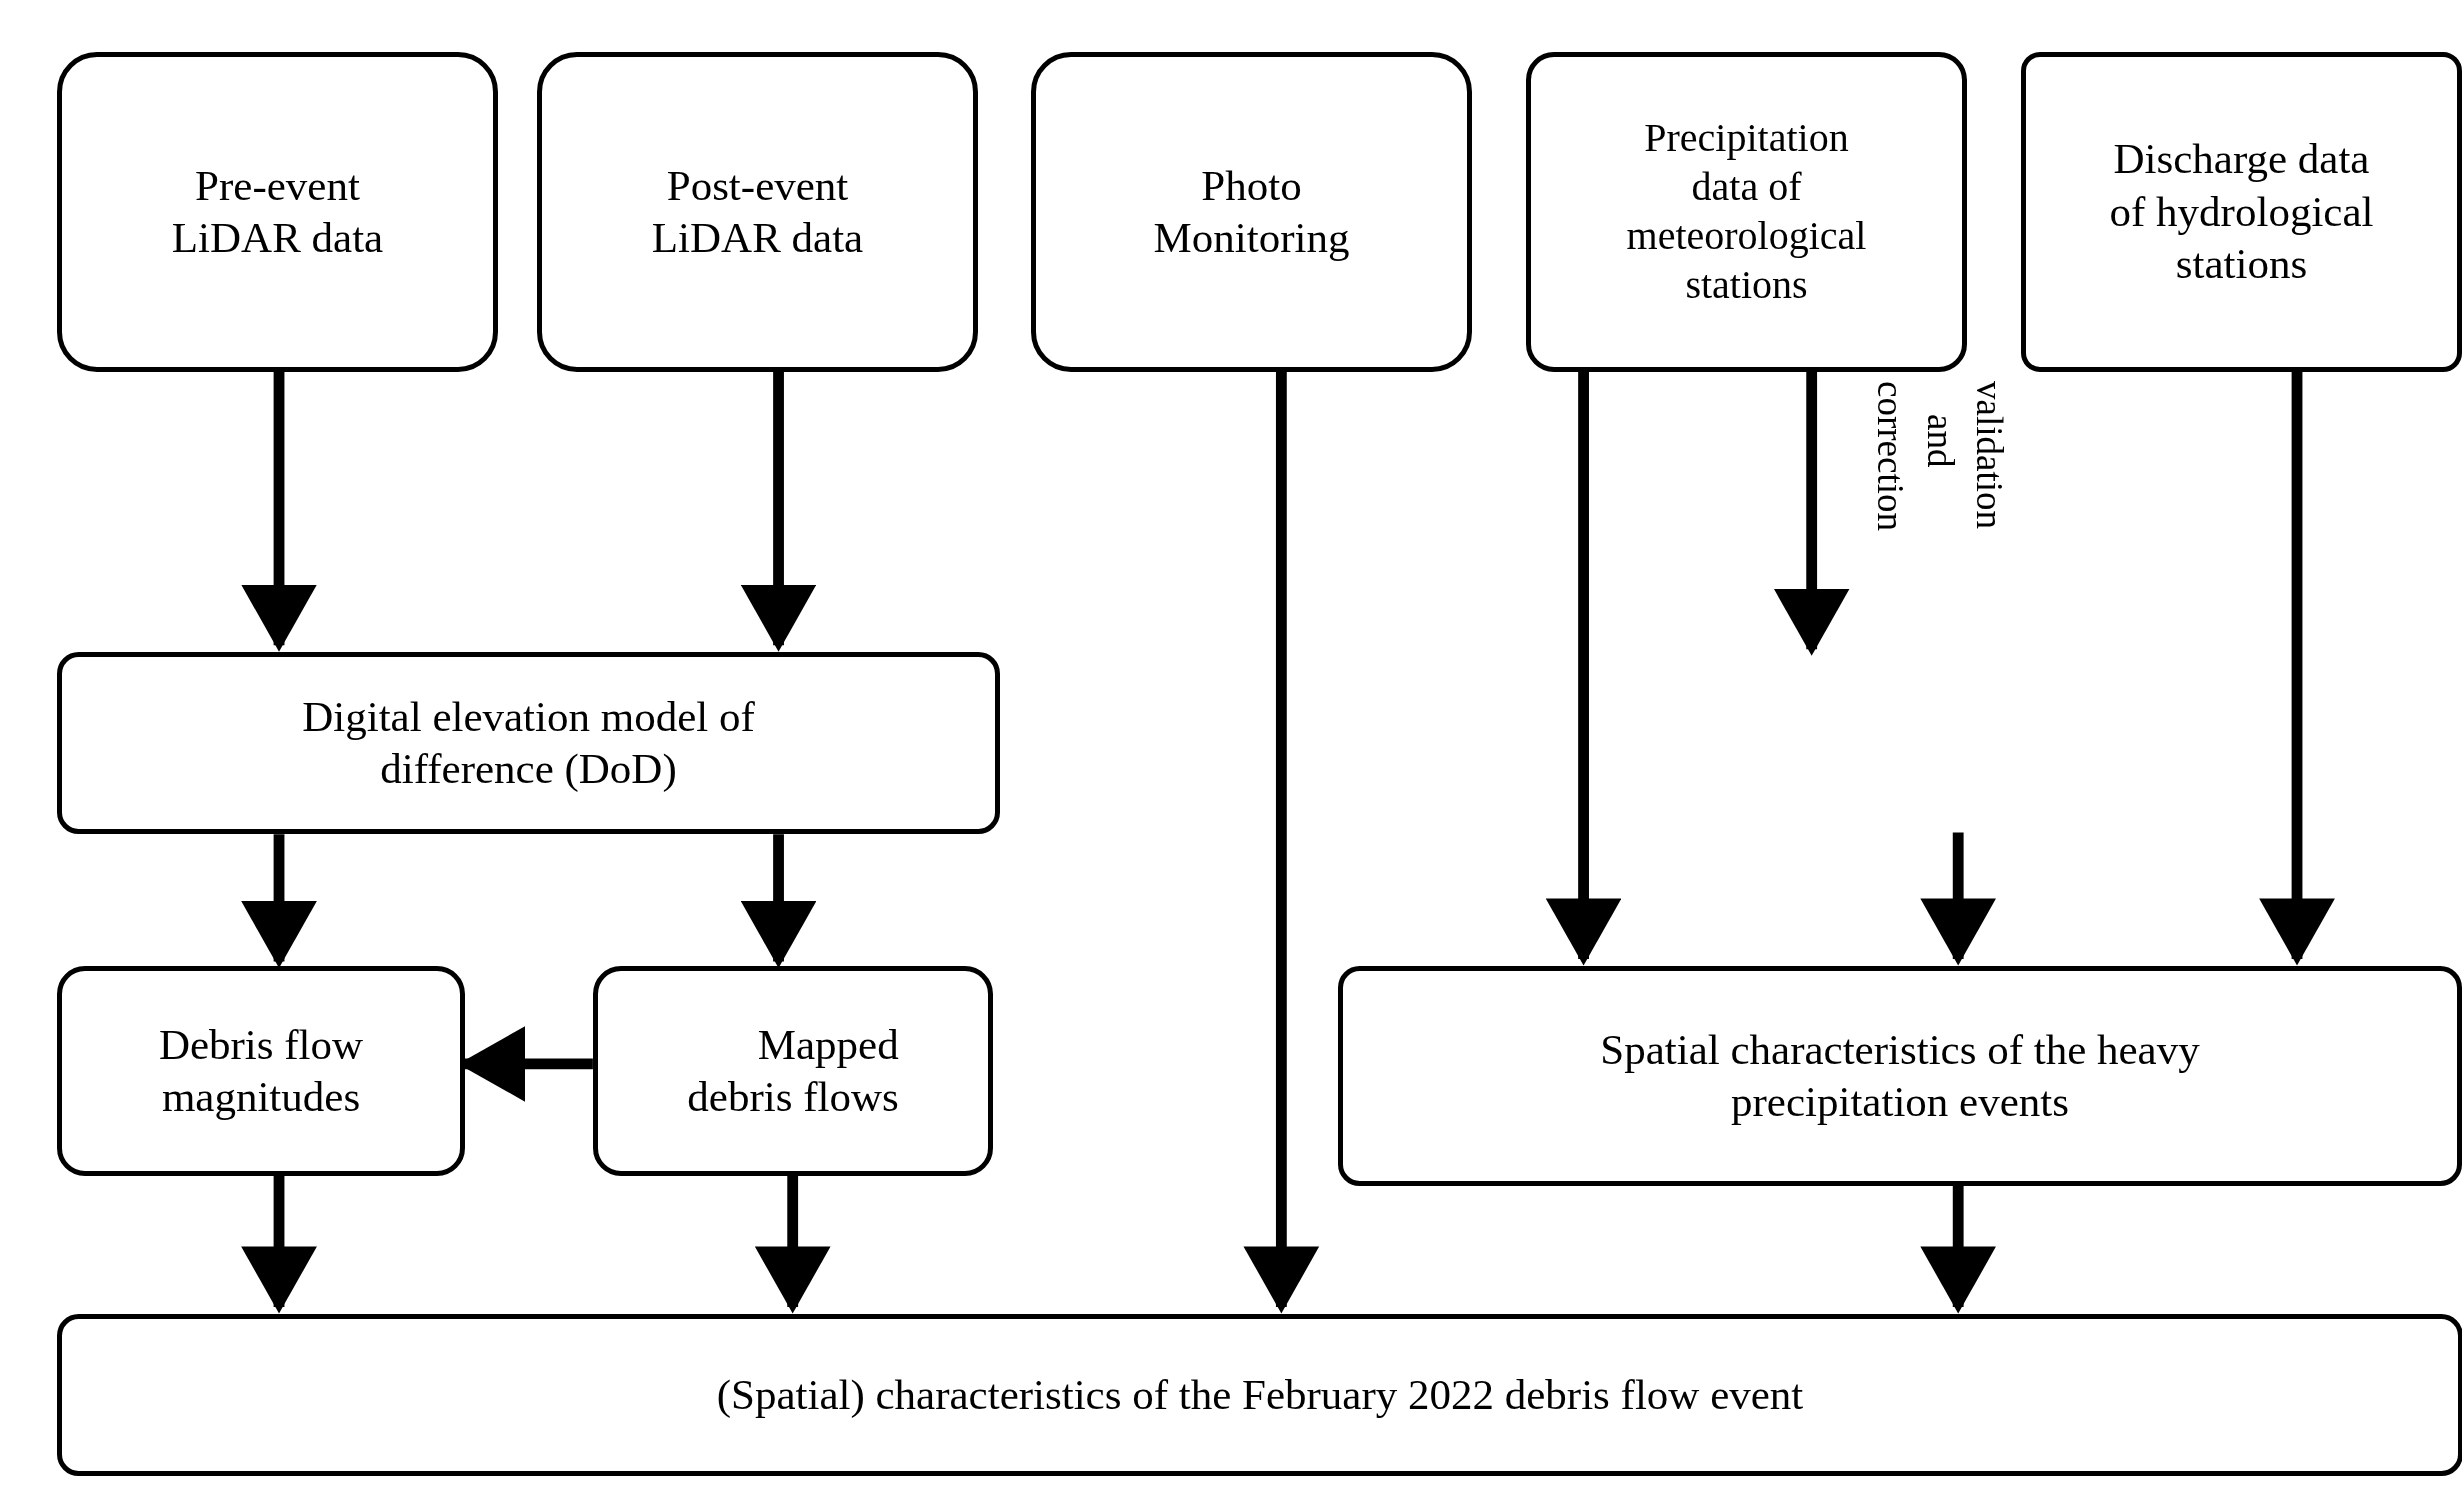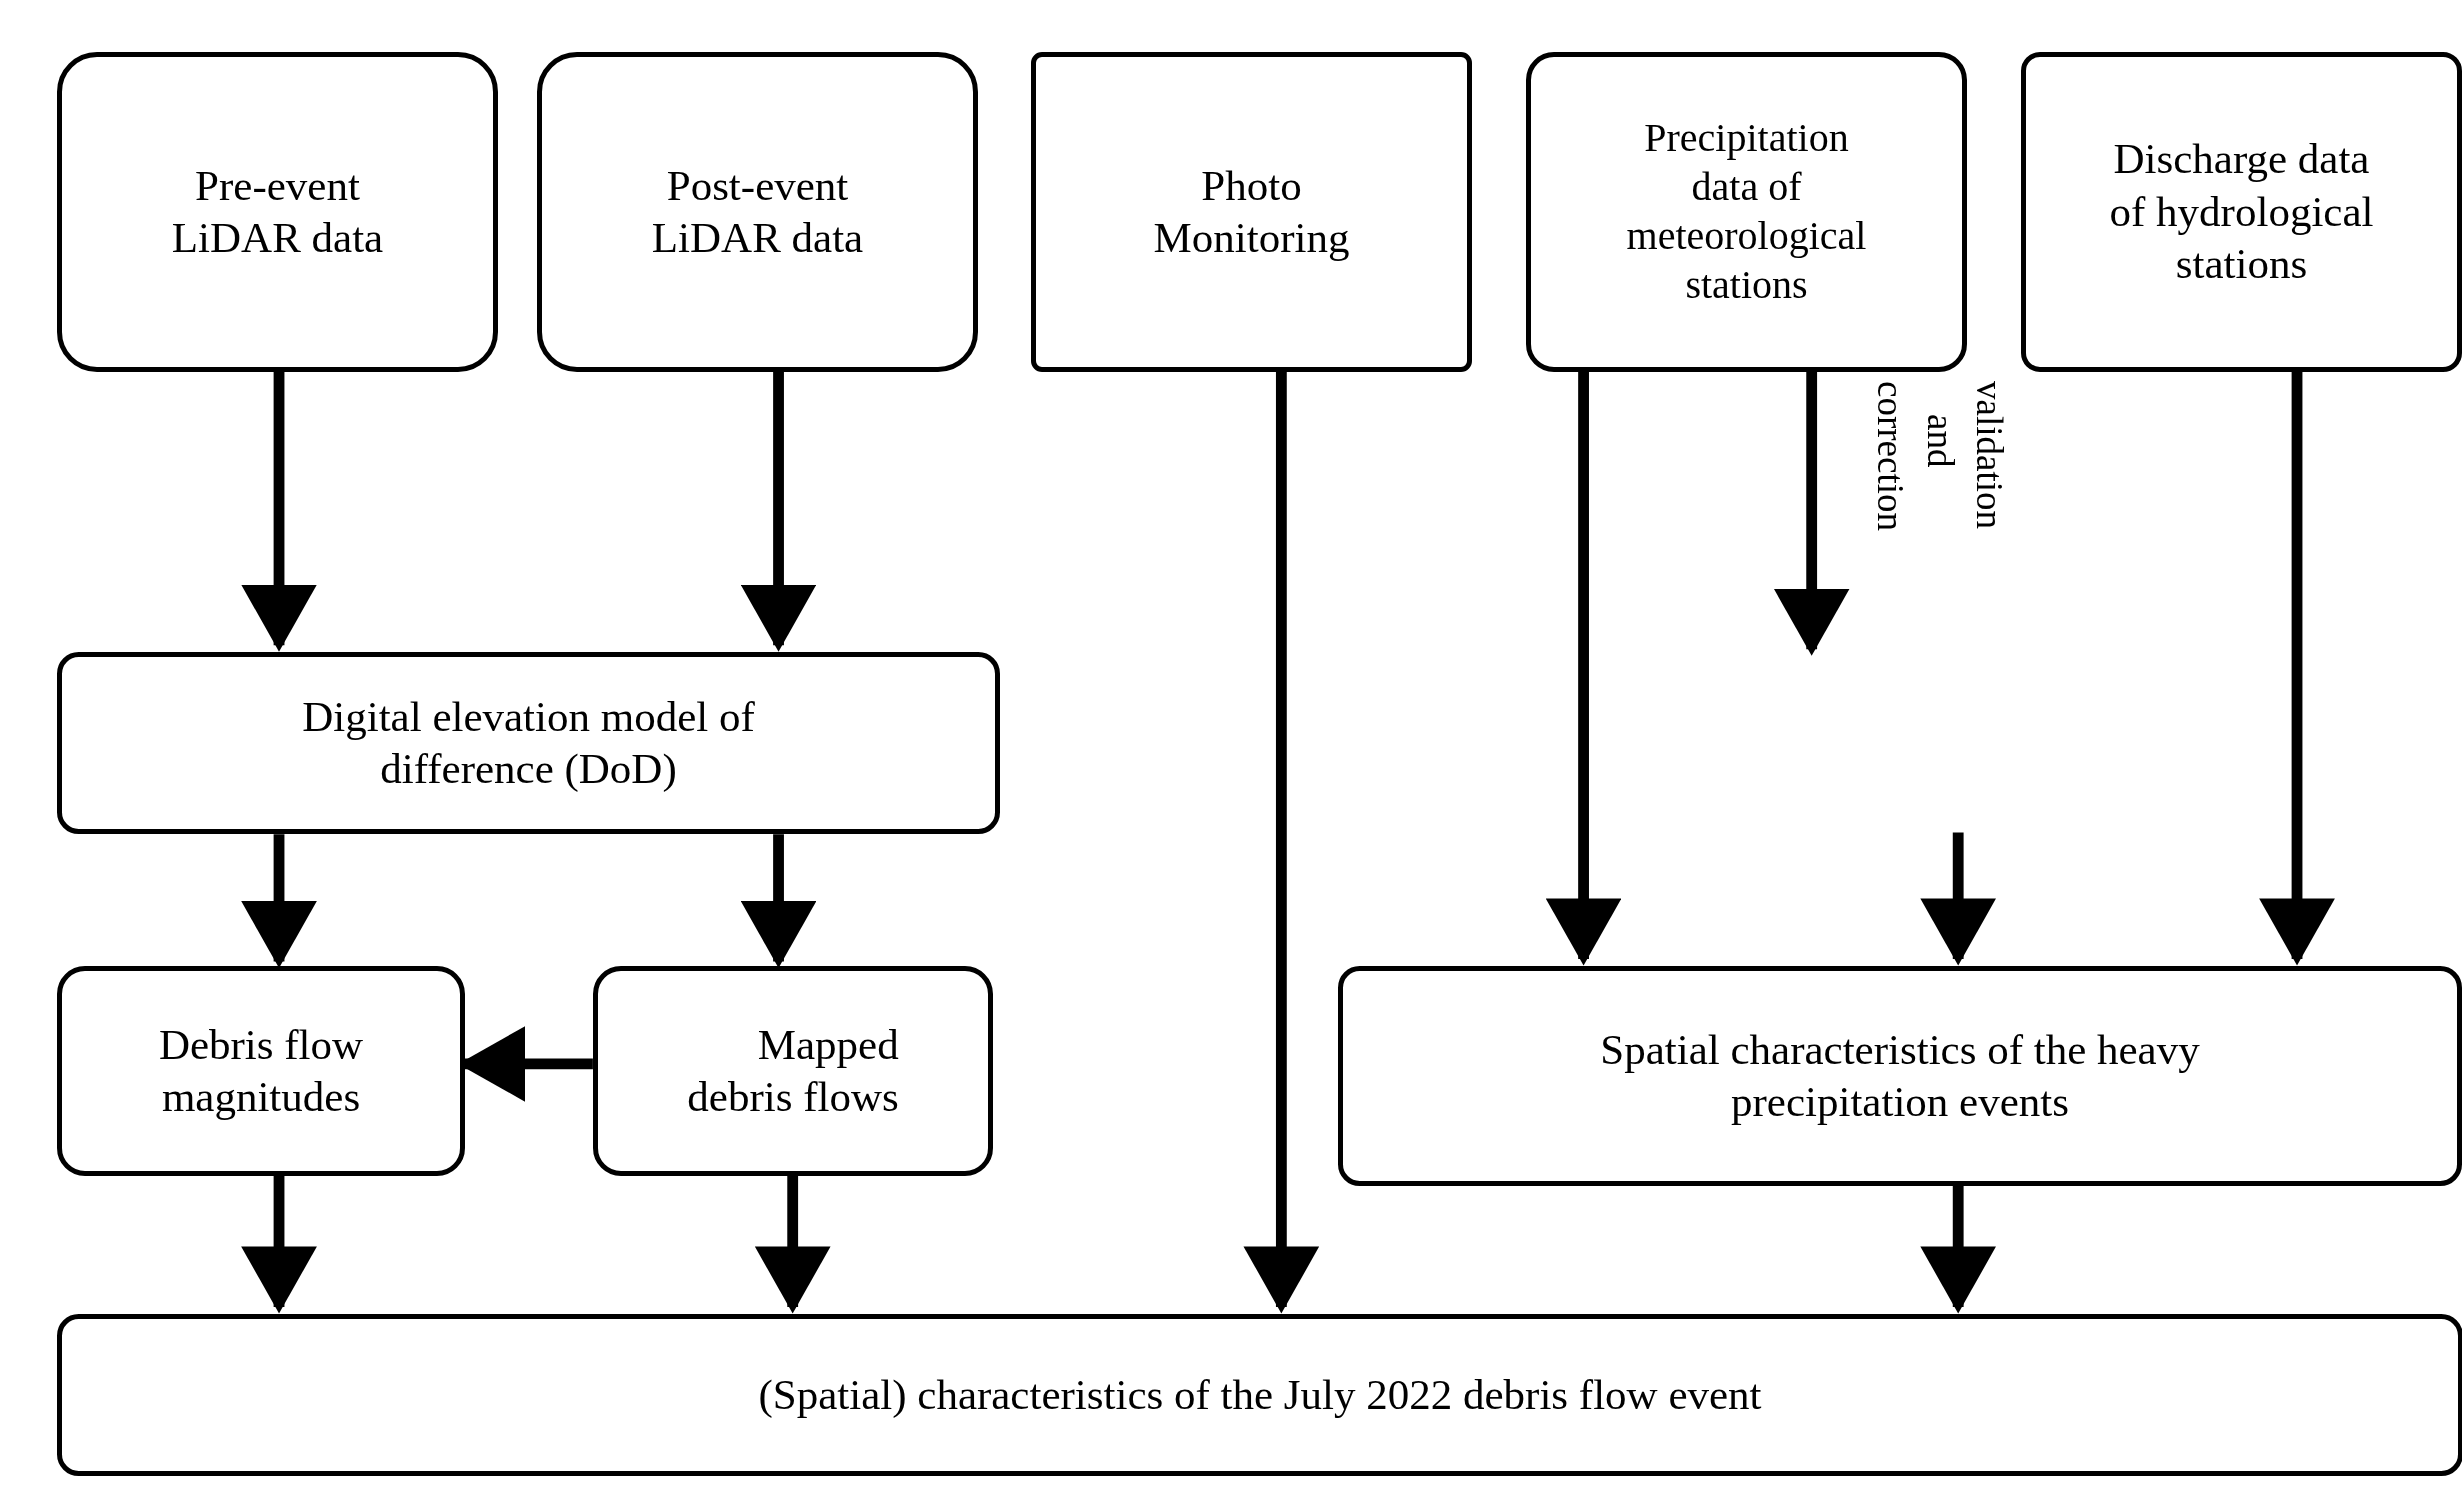--- a/index.html
+++ b/index.html
@@ -91,21 +91,21 @@
       <line x1="2352" y1="1424" x2="2352" y2="1570"></line>
     </g>
   </svg>
 
   <div class="node" style="left:57px; top:52px; width:441px; height:320px; font-size:43px;">Pre-event
 LiDAR data</div>
 
   <div class="node" style="left:537px; top:52px; width:441px; height:320px; font-size:43px;">Post-event
 LiDAR data</div>
 
-  <div class="node" style="left:1031px; top:52px; width:441px; height:320px; font-size:43px;border-radius:11px;">Photo
+  <div class="node" style="left:1031px; top:52px; width:441px; height:320px; font-size:43px;">Photo
 Monitoring</div>
 
   <div class="node small-radius" style="left:1526px; top:52px; width:441px; height:320px; font-size:40px;">Precipitation
 data of
 meteorological
 stations</div>
 
   <div class="node small-radius" style="left:2021px; top:52px; width:441px; height:320px; font-size:43px;border-radius:19px;">Discharge data
 of hydrological
 stations</div>
@@ -116,21 +116,21 @@
 
   <div class="node small-radius" style="left:57px; top:966px; width:408px; height:210px; font-size:43px;">Debris flow
 magnitudes</div>
 
   <div class="node small-radius" style="left:593px; top:966px; width:400px; height:210px; font-size:43px;text-align:right;">Mapped
 debris flows</div>
 
   <div class="node tiny-radius" style="left:1338px; top:966px; width:1124px; height:220px; font-size:43px;">Spatial characteristics of the heavy
 precipitation events</div>
 
-  <div class="node tiny-radius" style="left:57px; top:1314px; width:2406px; height:162px; font-size:43px;">(Spatial) characteristics of the July 2022 debris flow event</div>
+  <div class="node tiny-radius" style="left:57px; top:1314px; width:2406px; height:162px; font-size:43px;">(Spatial) characteristics of the February 2022 debris flow event</div>
 
   <div style="position:absolute; left:1829px; top:381px; width:350px; height:250px;">
     <span class="edge-label" style="left:83px; top:0px; font-size:37px;">correction</span>
     <span class="edge-label" style="left:133px; top:33px; font-size:37px;">and</span>
     <span class="edge-label" style="left:182px; top:0px; font-size:37px;">validation</span>
   </div>
 
 </div>
 
 

